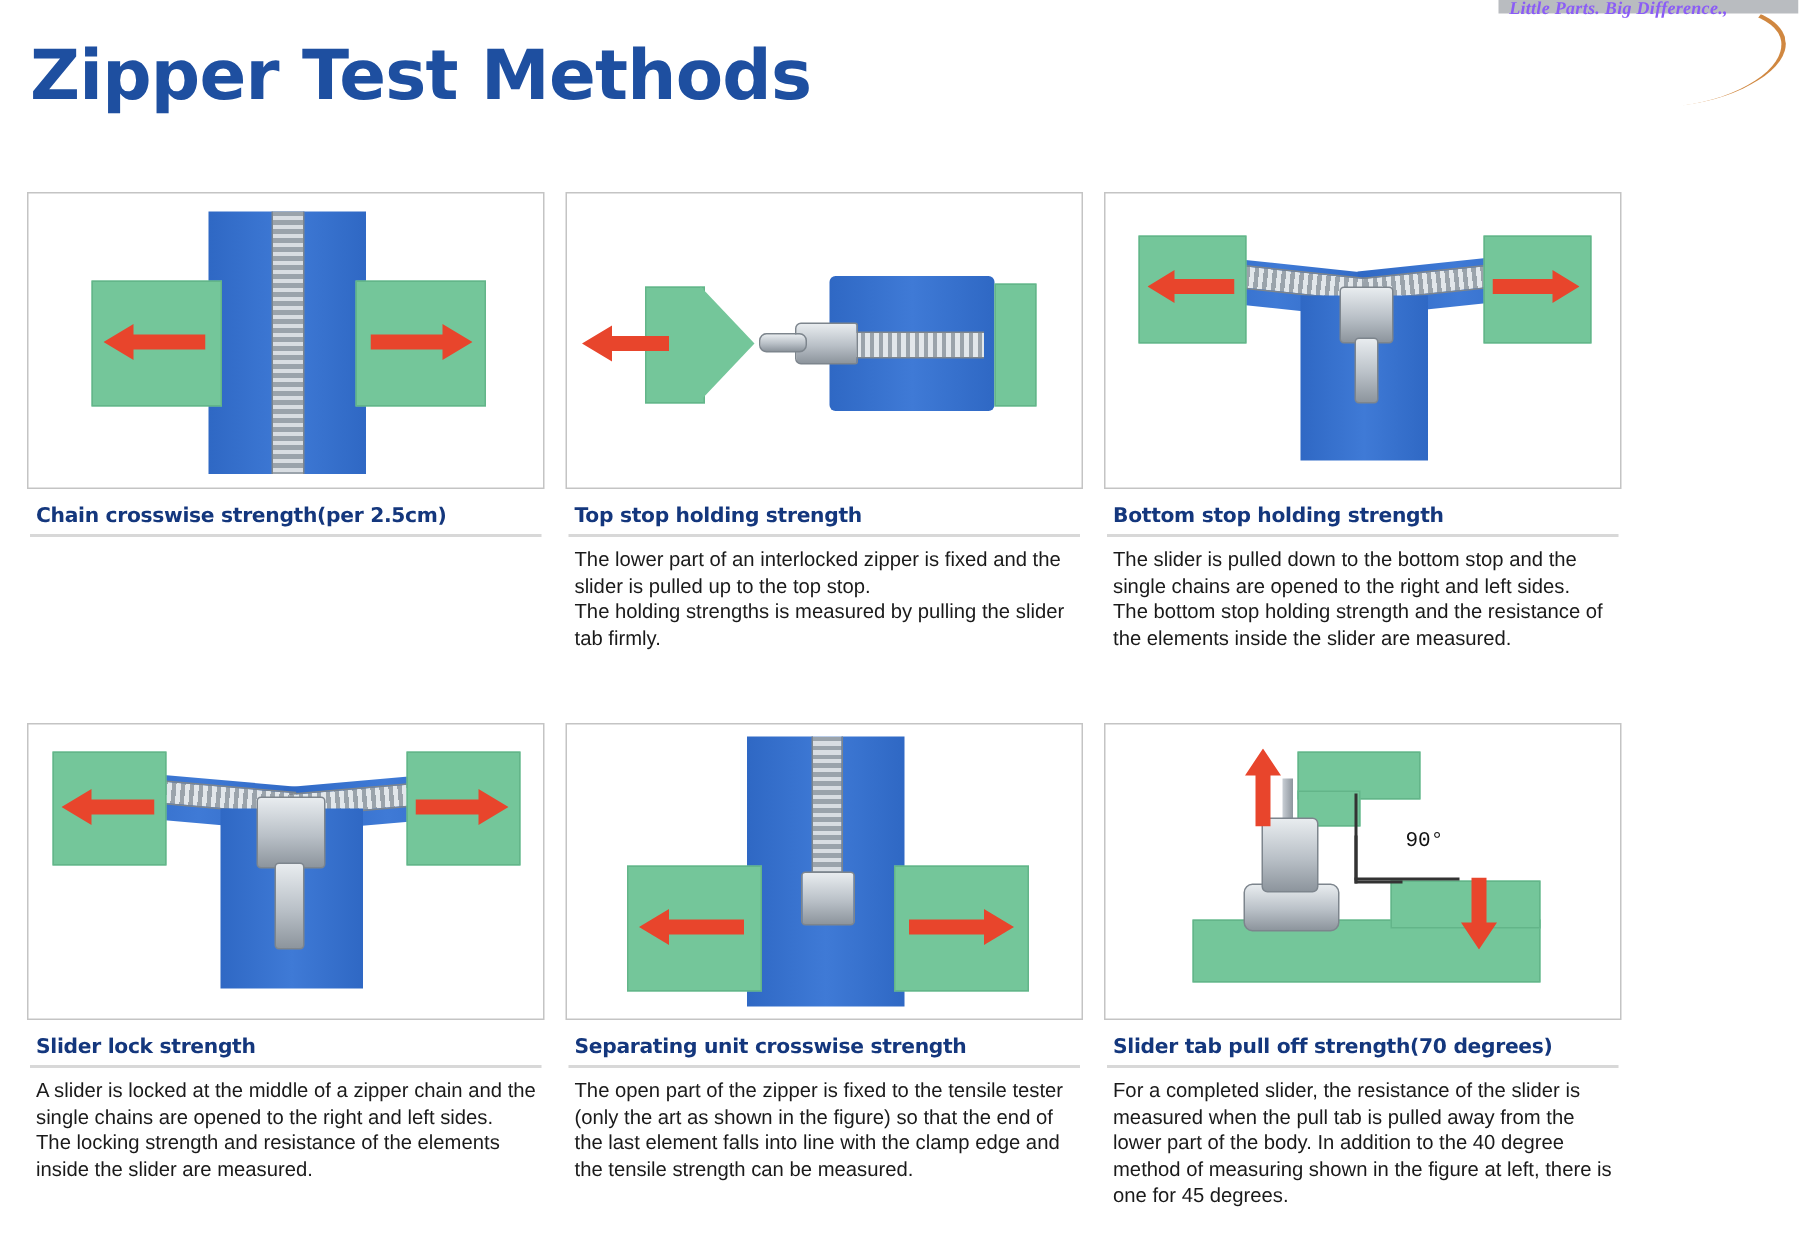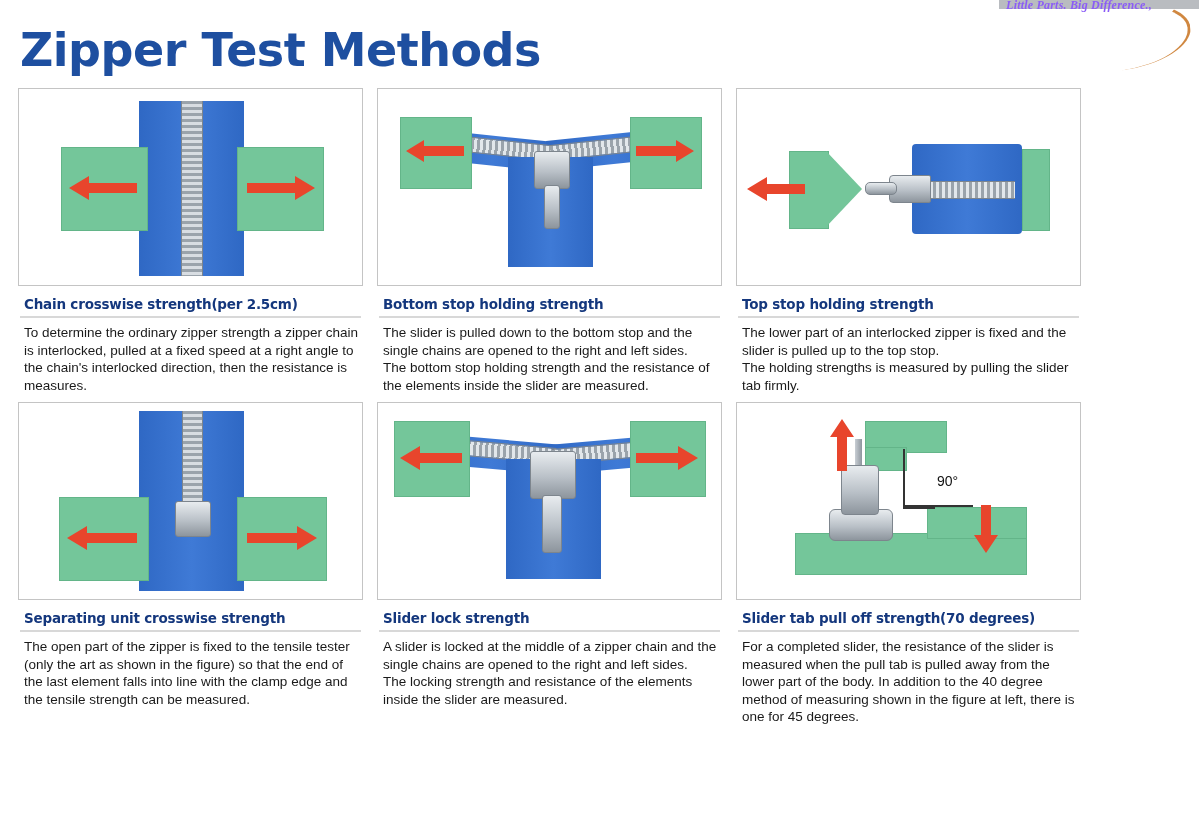--- a/index.html
+++ b/index.html
@@ -84,20 +84,21 @@
     padding: 0 18px;
   }
   .row {
     display: flex;
     gap: 14px;
     margin-bottom: 8px;
   }
   .card {
     width: 345px;
     position: relative;
+    margin-top: 40px;
   }
   .figure {
     border: 1px solid #c4c4c4;
     background: #ffffff;
     height: 196px;
     position: relative;
     overflow: hidden;
   }
   .cap-title {
     font-size: 13.5px;
@@ -162,21 +163,21 @@
   .arrow-left, .arrow-right, .arrow-up, .arrow-down {
     position: absolute;
   }
   .arrow-left svg, .arrow-right svg, .arrow-up svg, .arrow-down svg {
     display: block;
   }
   .angle-label {
     position: absolute;
     font-size: 14px;
     color: #111;
-    font-family: Liberation Sans, sans-serif;
+    font-family: Liberation Mono, monospace;
   }
 </style>
 </head>
 <body>
 
 <div class="header">
   <div class="page-title">Zipper Test Methods</div>
 
   <div class="brand-greybar"></div>
   <div class="brand-block">
@@ -204,21 +205,46 @@
             </svg>
         </div>
         <div class="arrow-right" style="left:228px; top:86px;">
           <svg width="68" height="26" viewBox="0 0 68 26">
               <polygon points="68,13 48,1 48,8 0,8 0,18 48,18 48,25" fill="#e8452c"></polygon>
             </svg>
         </div>
       </div>
       <div class="cap-title">Chain crosswise strength(per 2.5cm)</div>
       <div class="cap-rule"></div>
-      <div class="cap-body" style="white-space:pre-line;">To determine the ordinary zipper strength a zipper chain is interlocked, pulled at a fixed speed at a right angle to the chain's interlocked direction, then the resistance is measures.</div>
+    </div>
+
+    <div class="card">
+      <div class="figure">
+
+        <div class="tape tape-grad" style="left:175px; top:55px; width:110px; height:90px; border-radius:4px;"></div>
+        <div class="teeth-h" style="left:178px; top:92px; width:100px; height:16px;"></div>
+
+        <div class="slider-body" style="left:152px; top:86px; width:40px; height:26px; border-radius:4px 2px 2px 4px;"></div>
+        <div class="slider-body" style="left:128px; top:93px; width:30px; height:11px; border-radius:5px;"></div>
+
+        <div class="clamp" style="left:52px; top:62px; width:38px; height:76px;"></div>
+        <div style="position:absolute; left:89px; top:62px; width:0; height:0; border-top:38px solid transparent; border-bottom:38px solid transparent; border-left:36px solid #74c69a;"></div>
+
+        <div class="clamp" style="left:285px; top:60px; width:26px; height:80px;"></div>
+
+        <div class="arrow-left" style="left:10px; top:87px;">
+          <svg width="58" height="26" viewBox="0 0 58 26">
+              <polygon points="0,13 20,1 20,8 58,8 58,18 20,18 20,25" fill="#e8452c"></polygon>
+            </svg>
+        </div>
+      </div>
+      <div class="cap-title">Top stop holding strength</div>
+      <div class="cap-rule"></div>
+      <div class="cap-body" style="white-space:pre-line;">The lower part of an interlocked zipper is fixed and the slider is pulled up to the top stop.
+The holding strengths is measured by pulling the slider tab firmly.</div>
     </div>
 
     <div class="card">
       <div class="figure">
 
         <div class="tape tape-grad" style="left:52px; top:40px; width:130px; height:30px; transform:rotate(6deg); transform-origin:left top;"></div>
         <div class="tape tape-grad" style="left:168px; top:52px; width:130px; height:30px; transform:rotate(-6deg); transform-origin:left top;"></div>
         <div class="teeth-h" style="left:58px; top:44px; width:120px; height:14px; transform:rotate(6deg); transform-origin:left top;"></div>
         <div class="teeth-h" style="left:172px; top:56px; width:120px; height:14px; transform:rotate(-6deg); transform-origin:left top;"></div>
 
@@ -238,72 +264,23 @@
           <svg width="58" height="24" viewBox="0 0 58 24">
               <polygon points="58,12 40,1 40,7 0,7 0,17 40,17 40,23" fill="#e8452c"></polygon>
             </svg>
         </div>
       </div>
       <div class="cap-title">Bottom stop holding strength</div>
       <div class="cap-rule"></div>
       <div class="cap-body" style="white-space:pre-line;">The slider is pulled down to the bottom stop and the single chains are opened to the right and left sides.
 The bottom stop holding strength and the resistance of the elements inside the slider are measured.</div>
     </div>
-
-    <div class="card">
-      <div class="figure">
-
-        <div class="tape tape-grad" style="left:175px; top:55px; width:110px; height:90px; border-radius:4px;"></div>
-        <div class="teeth-h" style="left:178px; top:92px; width:100px; height:16px;"></div>
-
-        <div class="slider-body" style="left:152px; top:86px; width:40px; height:26px; border-radius:4px 2px 2px 4px;"></div>
-        <div class="slider-body" style="left:128px; top:93px; width:30px; height:11px; border-radius:5px;"></div>
-
-        <div class="clamp" style="left:52px; top:62px; width:38px; height:76px;"></div>
-        <div style="position:absolute; left:89px; top:62px; width:0; height:0; border-top:38px solid transparent; border-bottom:38px solid transparent; border-left:36px solid #74c69a;"></div>
-
-        <div class="clamp" style="left:285px; top:60px; width:26px; height:80px;"></div>
-
-        <div class="arrow-left" style="left:10px; top:87px;">
-          <svg width="58" height="26" viewBox="0 0 58 26">
-              <polygon points="0,13 20,1 20,8 58,8 58,18 20,18 20,25" fill="#e8452c"></polygon>
-            </svg>
-        </div>
-      </div>
-      <div class="cap-title">Top stop holding strength</div>
-      <div class="cap-rule"></div>
-      <div class="cap-body" style="white-space:pre-line;">The lower part of an interlocked zipper is fixed and the slider is pulled up to the top stop.
-The holding strengths is measured by pulling the slider tab firmly.</div>
-    </div>
   </div>
 
   <div class="row">
-
-    <div class="card">
-      <div class="figure">
-        <div class="tape tape-grad" style="left:120px; top:8px; width:105px; height:180px;"></div>
-        <div class="teeth" style="left:163px; top:8px; width:19px; height:92px;"></div>
-        <div class="slider-body" style="left:156px; top:98px; width:34px; height:34px;"></div>
-        <div class="clamp" style="left:40px; top:94px; width:88px; height:82px;"></div>
-        <div class="clamp" style="left:218px; top:94px; width:88px; height:82px;"></div>
-        <div class="arrow-left" style="left:48px; top:122px;">
-          <svg width="70" height="26" viewBox="0 0 70 26">
-              <polygon points="0,13 20,1 20,8 70,8 70,18 20,18 20,25" fill="#e8452c"></polygon>
-            </svg>
-        </div>
-        <div class="arrow-right" style="left:228px; top:122px;">
-          <svg width="70" height="26" viewBox="0 0 70 26">
-              <polygon points="70,13 50,1 50,8 0,8 0,18 50,18 50,25" fill="#e8452c"></polygon>
-            </svg>
-        </div>
-      </div>
-      <div class="cap-title">Separating unit crosswise strength</div>
-      <div class="cap-rule"></div>
-      <div class="cap-body" style="white-space:pre-line;">The open part of the zipper is fixed to the tensile tester (only the art as shown in the figure) so that the end of the last element falls into line with the clamp edge and the tensile strength can be measured.</div>
-    </div>
 
     <div class="card">
       <div class="figure">
         <div class="tape tape-grad" style="left:48px; top:30px; width:135px; height:30px; transform:rotate(5deg); transform-origin:left top;"></div>
         <div class="tape tape-grad" style="left:170px; top:42px; width:135px; height:30px; transform:rotate(-5deg); transform-origin:left top;"></div>
         <div class="teeth-h" style="left:54px; top:34px; width:125px; height:14px; transform:rotate(5deg); transform-origin:left top;"></div>
         <div class="teeth-h" style="left:174px; top:46px; width:125px; height:14px; transform:rotate(-5deg); transform-origin:left top;"></div>
         <div class="tape tape-grad" style="left:128px; top:56px; width:95px; height:120px;"></div>
         <div class="slider-body" style="left:152px; top:48px; width:44px; height:46px;"></div>
         <div class="slider-body" style="left:164px; top:92px; width:18px; height:56px; border-radius:3px;"></div>
@@ -321,20 +298,43 @@
         </div>
       </div>
       <div class="cap-title">Slider lock strength</div>
       <div class="cap-rule"></div>
       <div class="cap-body" style="white-space:pre-line;">A slider is locked at the middle of a zipper chain and the single chains are opened to the right and left sides.
 The locking strength and resistance of the elements inside the slider are measured.</div>
     </div>
 
     <div class="card">
       <div class="figure">
+        <div class="tape tape-grad" style="left:120px; top:8px; width:105px; height:180px;"></div>
+        <div class="teeth" style="left:163px; top:8px; width:19px; height:92px;"></div>
+        <div class="slider-body" style="left:156px; top:98px; width:34px; height:34px;"></div>
+        <div class="clamp" style="left:40px; top:94px; width:88px; height:82px;"></div>
+        <div class="clamp" style="left:218px; top:94px; width:88px; height:82px;"></div>
+        <div class="arrow-left" style="left:48px; top:122px;">
+          <svg width="70" height="26" viewBox="0 0 70 26">
+              <polygon points="0,13 20,1 20,8 70,8 70,18 20,18 20,25" fill="#e8452c"></polygon>
+            </svg>
+        </div>
+        <div class="arrow-right" style="left:228px; top:122px;">
+          <svg width="70" height="26" viewBox="0 0 70 26">
+              <polygon points="70,13 50,1 50,8 0,8 0,18 50,18 50,25" fill="#e8452c"></polygon>
+            </svg>
+        </div>
+      </div>
+      <div class="cap-title">Separating unit crosswise strength</div>
+      <div class="cap-rule"></div>
+      <div class="cap-body" style="white-space:pre-line;">The open part of the zipper is fixed to the tensile tester (only the art as shown in the figure) so that the end of the last element falls into line with the clamp edge and the tensile strength can be measured.</div>
+    </div>
+
+    <div class="card">
+      <div class="figure">
 
         <div class="clamp" style="left:58px; top:130px; width:230px; height:40px;"></div>
         <div class="clamp" style="left:190px; top:104px; width:98px; height:30px;"></div>
 
         <div class="clamp" style="left:128px; top:18px; width:80px; height:30px;"></div>
         <div class="clamp" style="left:128px; top:44px; width:40px; height:22px;"></div>
 
         <div style="position:absolute; left:118px; top:36px; width:7px; height:78px; background:linear-gradient(90deg,#c8ced4,#8e969e);"></div>
 
         <div class="slider-body" style="left:92px; top:106px; width:62px; height:30px; border-radius:6px;"></div>

